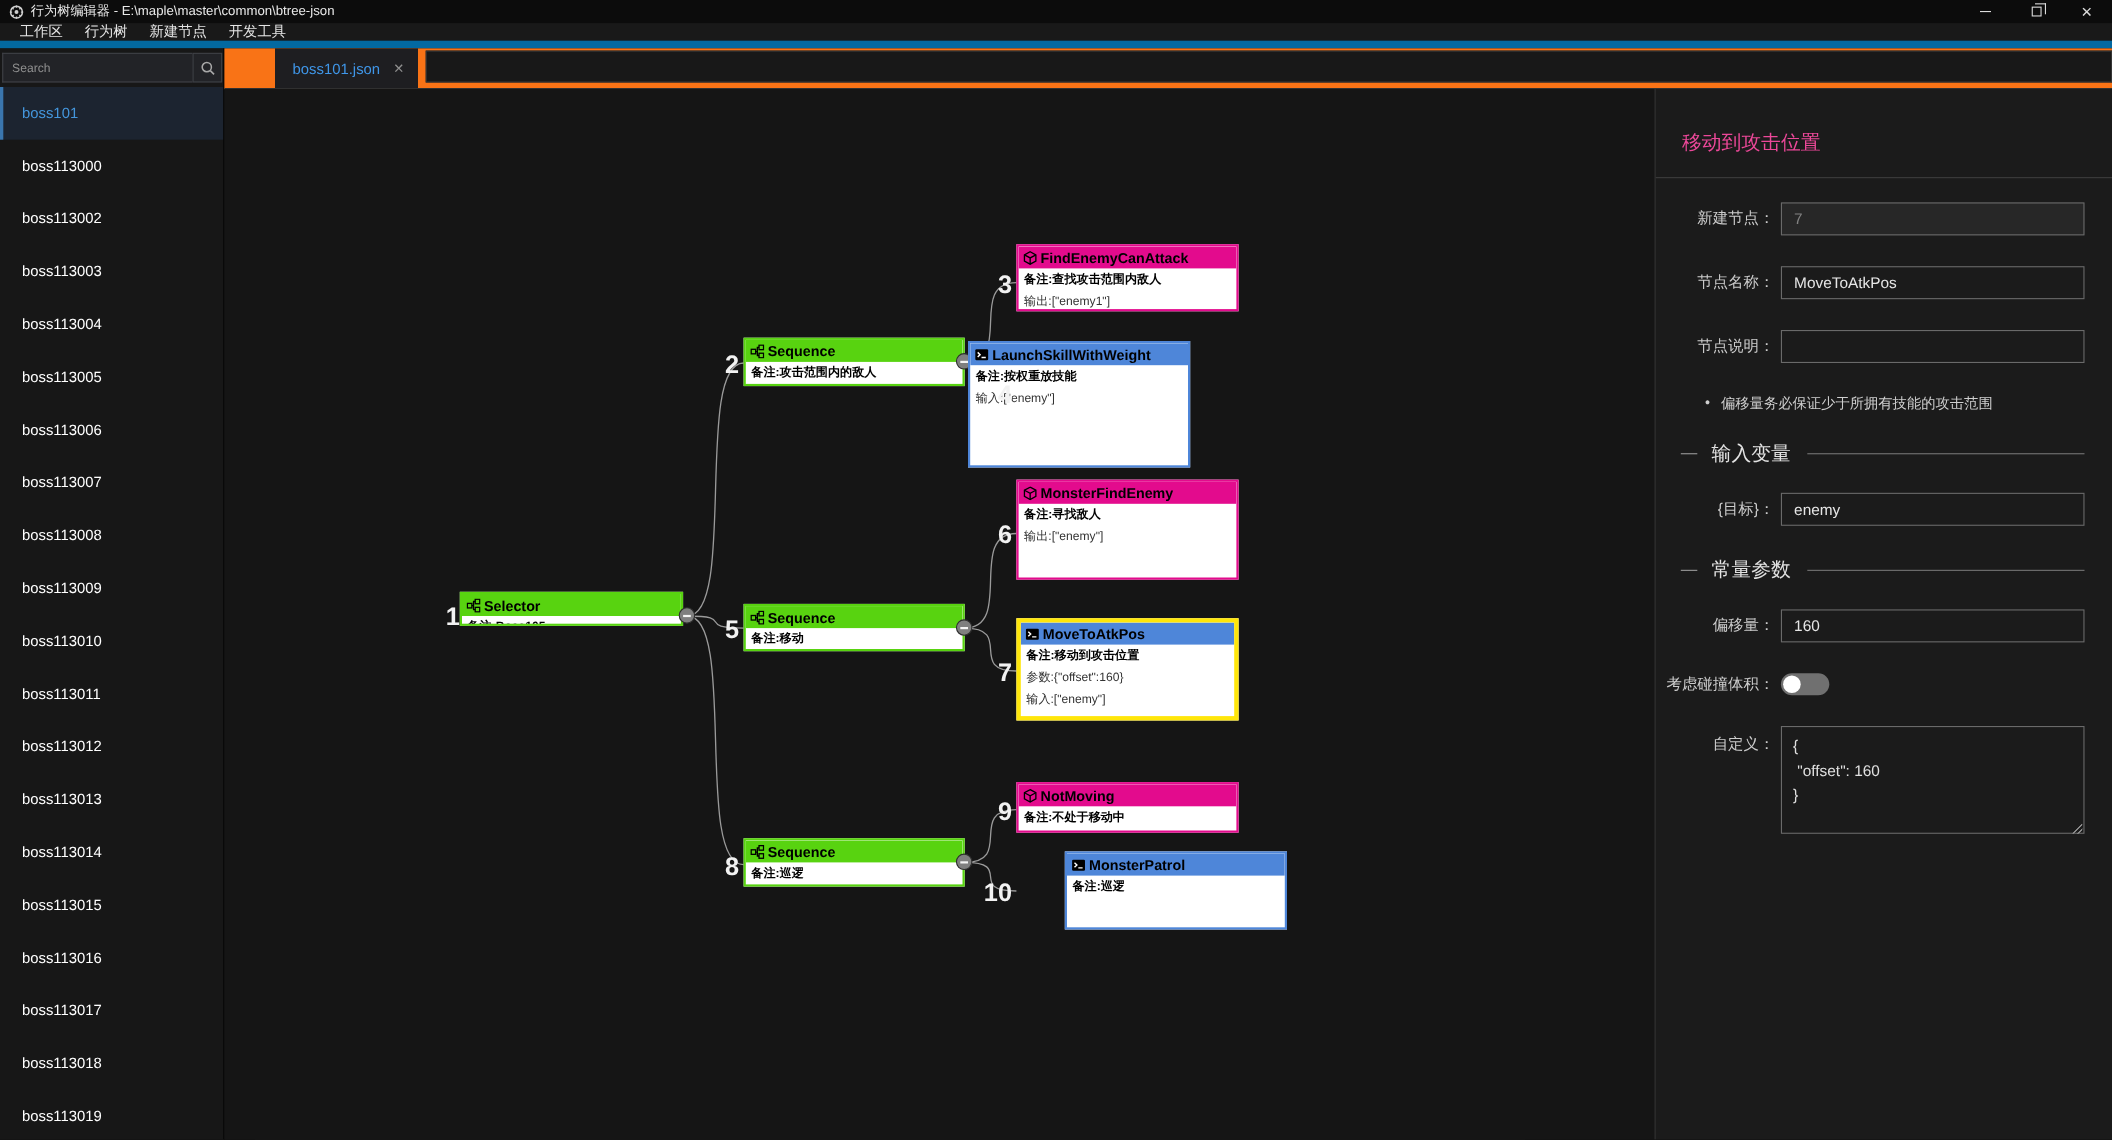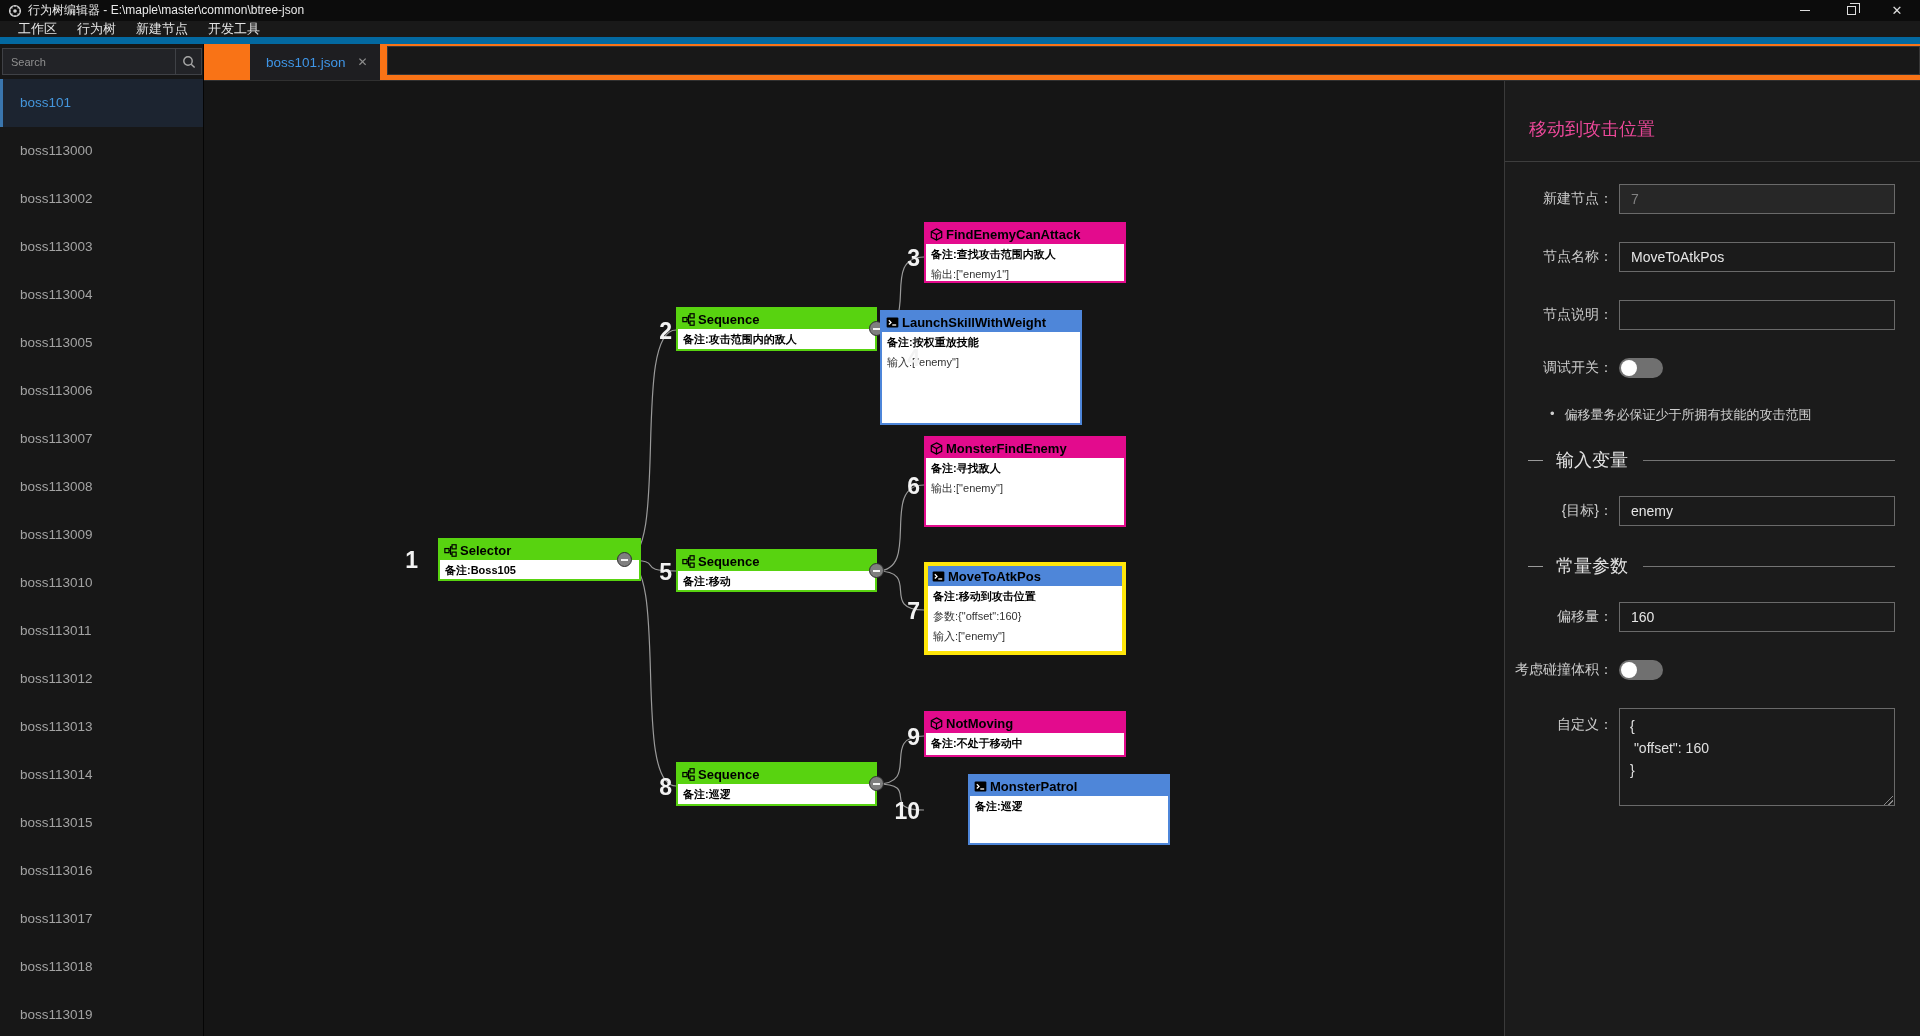--- a/index.html
+++ b/index.html
@@ -25,21 +25,21 @@
   .main { display:flex; height:992px; }
 
   
   .sidebar { width:204px; background:#171717; border-right:1px solid #050505; display:flex; flex-direction:column; }
   .search-row { display:flex; padding:4px 1px 4px 2px; height:35px; }
   .search-input { flex:1; background:#222327; border:1px solid #3f4146; border-right:none; color:#bdbdbd;
                   font-size:11px; padding:0 8px; outline:none; font-family:inherit; }
   .search-input::placeholder { color:#8f8f8f; }
   .search-btn { width:27px; background:#222327; border:1px solid #3f4146; display:flex; align-items:center; justify-content:center; }
   .boss-list { list-style:none; overflow:hidden; flex:1; }
-  .boss-item { height:48px; line-height:48px; padding-left:17px; color:#a3a3a3; font-size:13.5px;
+  .boss-item { height:48px; line-height:48px; padding-left:17px; color:#ffffff; font-size:13.5px;
                border-left:3px solid transparent; cursor:pointer; }
   .boss-item.selected { background:#1c2430; color:#4496dc; border-left-color:#3a76ae; }
 
   
   .content { flex:1; display:flex; flex-direction:column; }
   .tabstrip { height:37px; background:#f97316; border-bottom:1px solid #303030; display:flex; align-items:stretch; }
   .tab { margin-left:46px; padding:0 12px 0 16px; display:flex; align-items:center; background:#1e1e21;
          color:#3f96e8; font-size:13.5px; }
   .tab-close { color:#8f8f8f; font-size:12px; margin-left:12px; }
   .tabstrip-rest { flex:1; margin:2px 0 5px 7px; border:1px solid #363636; background:#181818; }
@@ -172,21 +172,21 @@
             <path d="M421,479 C466,479 427,249 472,249" fill="none" stroke="#9a9a9a" stroke-width="1.2"></path>
             <path d="M421,479 C466,479 427,490 472,490" fill="none" stroke="#9a9a9a" stroke-width="1.2"></path>
             <path d="M421,479 C466,479 427,705 472,705" fill="none" stroke="#9a9a9a" stroke-width="1.2"></path>
             <path d="M673,248 C718,248 675,176 720,176" fill="none" stroke="#9a9a9a" stroke-width="1.2"></path>
             <path d="M673,248 C718,248 675,276 720,276" fill="none" stroke="#9a9a9a" stroke-width="1.2"></path>
             <path d="M673,490 C718,490 675,404 720,404" fill="none" stroke="#9a9a9a" stroke-width="1.2"></path>
             <path d="M673,490 C718,490 675,529 720,529" fill="none" stroke="#9a9a9a" stroke-width="1.2"></path>
             <path d="M673,703 C718,703 675,655 720,655" fill="none" stroke="#9a9a9a" stroke-width="1.2"></path>
             <path d="M673,703 C718,703 675,729 720,729" fill="none" stroke="#9a9a9a" stroke-width="1.2"></path>
           </svg>
-      <div class="bt-node" style="left: 234px; top: 457px; width: 203px; height: 43px; border-color: rgb(88, 211, 16);">
+      <div class="bt-node" style="left: 214px; top: 457px; width: 203px; height: 31px; border-color: rgb(88, 211, 16);">
             <div class="bt-head" style="background: rgb(88, 211, 16);">
               <span>
                 <svg class="icon" width="13" height="13" viewBox="0 0 12 12">
                   <rect x="0.8" y="4.2" width="3.8" height="3.8" fill="none" stroke="#000" stroke-width="1.1"></rect>
                   <rect x="7.4" y="0.7" width="3.8" height="3.8" fill="none" stroke="#000" stroke-width="1.1"></rect>
                   <rect x="7.4" y="7.5" width="3.8" height="3.8" fill="none" stroke="#000" stroke-width="1.1"></rect>
                   <path d="M4.6 6.1 H6 V2.6 H7.4 M6 6.1 V9.4 H7.4" fill="none" stroke="#000" stroke-width="1.1"></path>
                 </svg>
               </span>
               <span>Selector</span>
@@ -349,26 +349,20 @@
               <input class="pinput" disabled="" value="7" style="">
             </div>
             <div class="prow">
               <span class="plabel">节点名称：</span>
               <input class="pinput" value="MoveToAtkPos" style="">
             </div>
             <div class="prow">
               <span class="plabel">节点说明：</span>
               <input class="pinput" style="">
             </div>
-            <div class="prow">
-              <span class="plabel">调试开关：</span>
-              <div class="toggle">
-                <span class="knob"></span>
-              </div>
-            </div>
             <div class="pnote">
               <span class="bullet">•</span>
               <span>偏移量务必保证少于所拥有技能的攻击范围</span>
             </div>
             <div class="psection">
               <span class="dash"></span>
               <span class="sec-title">输入变量</span>
               <span class="line"></span>
             </div>
             <div class="prow">

